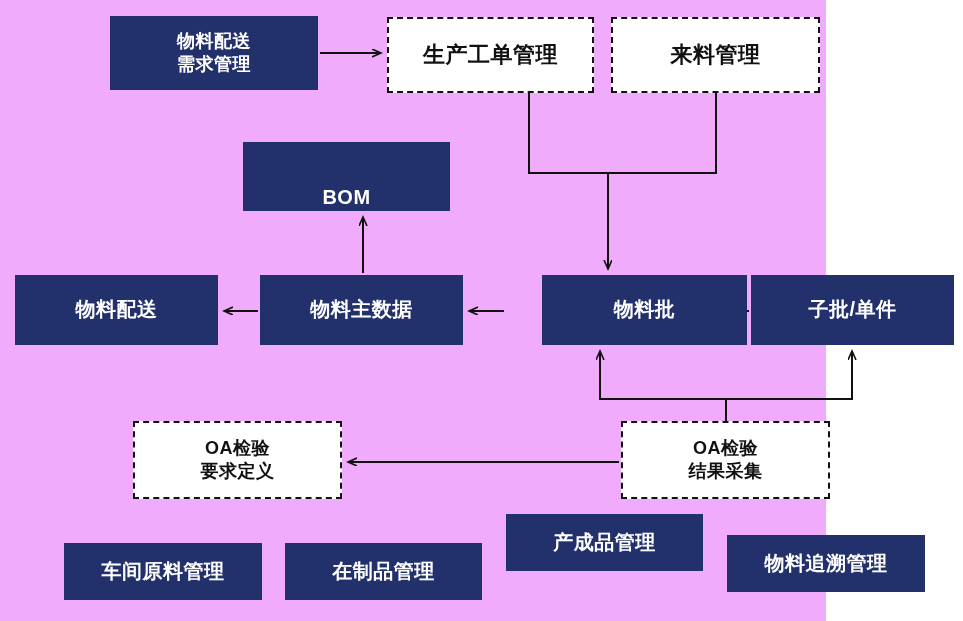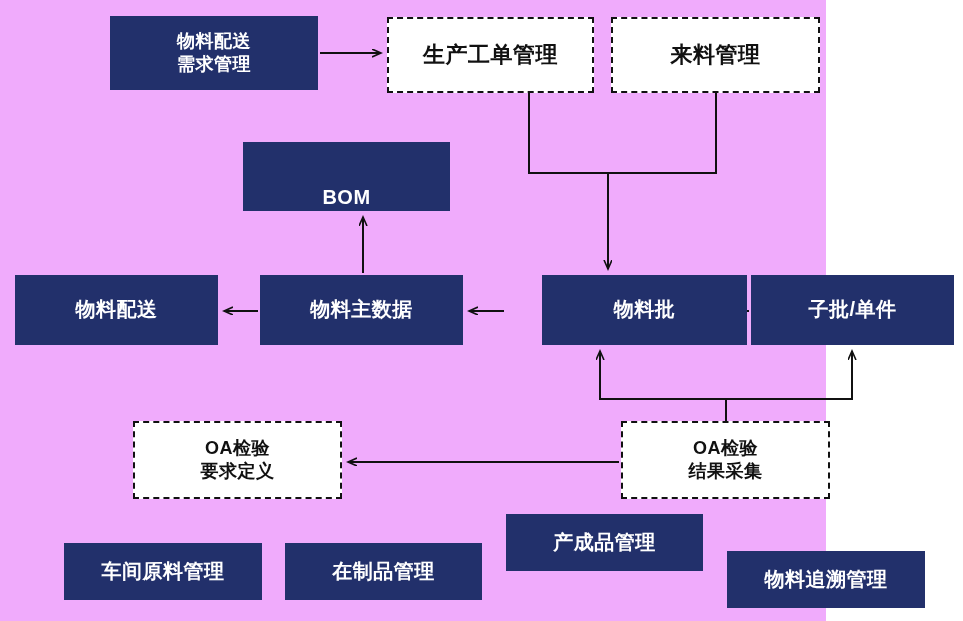--- a/index.html
+++ b/index.html
@@ -81,15 +81,15 @@
       <div class="node solid" style="left: 260px; top: 275px; width: 203px; height: 70px;"><span>物料主数据</span></div>
       <div class="node solid" style="left: 506px; top: 275px; width: 205px; height: 70px; margin-left: 36px;"><span>物料批</span></div>
       <div class="node solid" style="left: 751px; top: 275px; width: 203px; height: 70px; align-items: center;"><span>子批/单件</span></div>
       <div class="node dashed small" style="left: 133px; top: 421px; width: 209px; height: 78px;"><span>OA检验
 要求定义</span></div>
       <div class="node dashed small" style="left: 621px; top: 421px; width: 209px; height: 78px;"><span>OA检验
 结果采集</span></div>
       <div class="node solid" style="left: 64px; top: 543px; width: 198px; height: 57px; font-family: Liberation Serif, serif;"><span>车间原料管理</span></div>
       <div class="node solid" style="left: 285px; top: 543px; width: 197px; height: 57px; text-align: right;"><span>在制品管理</span></div>
       <div class="node solid" style="left: 506px; top: 514px; width: 197px; height: 57px;"><span>产成品管理</span></div>
-      <div class="node solid" style="left: 727px; top: 551px; width: 198px; height: 57px;"><span>物料追溯管理</span></div>
+      <div class="node solid" style="left: 727px; top: 535px; width: 198px; height: 57px;"><span>物料追溯管理</span></div>
     </div>
 </div>
 
 </body></html>

